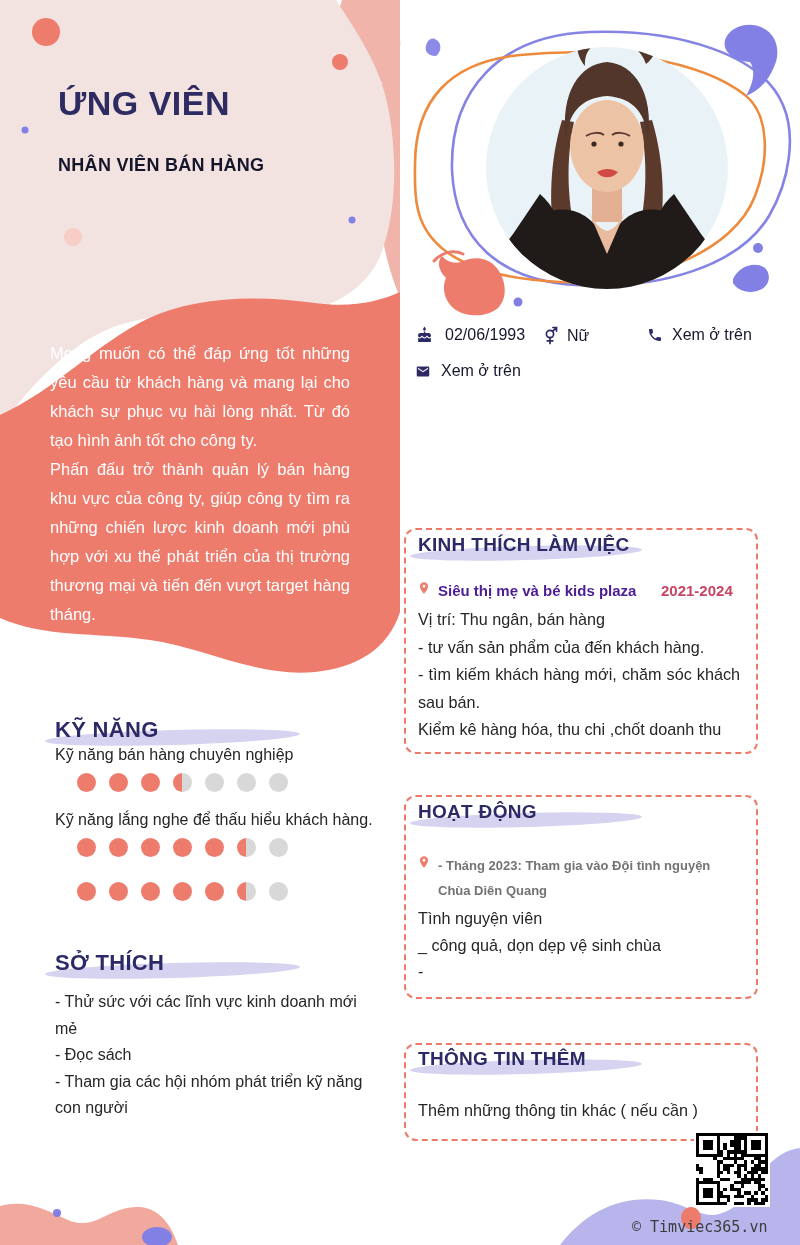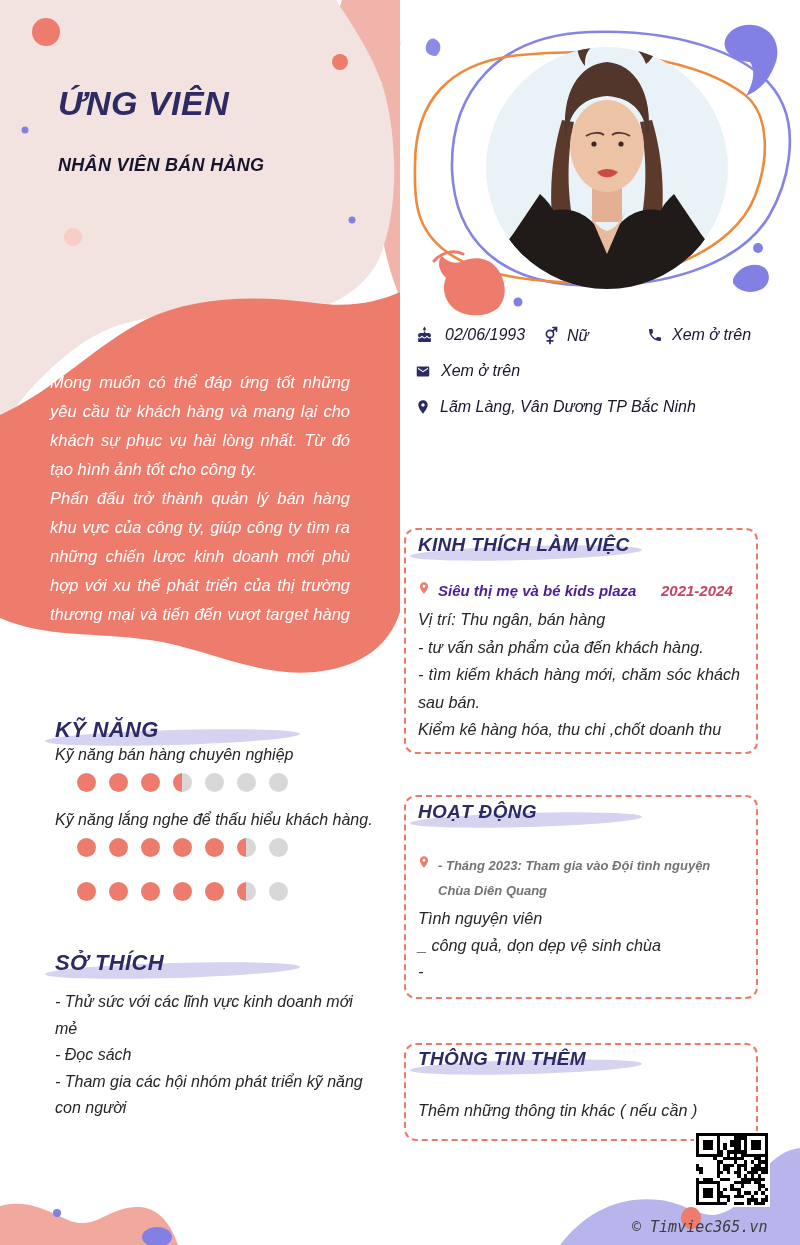--- a/index.html
+++ b/index.html
@@ -1,30 +1,30 @@
 <!DOCTYPE html>
 <html><head>
 <meta charset="utf-8">
 <style>
   html,body{margin:0;padding:0;background:#fff;}
   .page{position:relative;width:800px;height:1245px;background:#ffffff;overflow:hidden;
-        font-family:"Liberation Sans","DejaVu Sans",sans-serif;color:#262626;font-style:italic;}
+        font-family:"Liberation Sans","DejaVu Sans",sans-serif;color:#262626;}
   svg.decor{position:absolute;left:0;top:0;z-index:0;}
 
   
   .heading{position:absolute;z-index:1;}
   .heading .swoosh{position:absolute;background:#d5d3ef;border-radius:50%;transform:rotate(-1.6deg);z-index:0;}
   .heading .htext{position:relative;z-index:1;font-weight:bold;color:#2b2a66;letter-spacing:.3px;white-space:nowrap;}
   .h-left .htext{font-size:22px;}
   .h-box  .htext{font-size:19px;}
 
   
   .main-title{position:absolute;left:58px;top:84px;font-size:34px;font-weight:bold;color:#2e2b63;letter-spacing:.5px;z-index:1;white-space:nowrap;}
   .sub-title{position:absolute;left:58px;top:155px;font-size:18px;font-weight:bold;color:#15152b;letter-spacing:.3px;z-index:1;white-space:nowrap;}
-  .objective{position:absolute;left:50px;top:368px;width:300px;z-index:1;color:#ffffff;
+  .objective{position:absolute;left:50px;top:339px;width:300px;z-index:1;color:#ffffff;
              font-size:16.5px;line-height:29px;text-align:justify;}
   .skill{position:absolute;left:55px;width:330px;z-index:1;}
   .skill .slabel{font-size:16px;color:#262626;}
   .skill .dots{display:flex;gap:13px;margin:9px 0 0 22px;}
   .skill .dot{width:19px;height:19px;border-radius:50%;}
   .hobbies{position:absolute;left:55px;top:989px;width:322px;z-index:1;font-size:16px;line-height:26.5px;color:#262626;}
 
   
   .inforow{position:absolute;z-index:1;display:flex;align-items:center;gap:9px;
            font-size:16px;color:#17172e;white-space:nowrap;}
@@ -184,26 +184,20 @@
     <svg width="16" height="16" viewBox="0 0 24 24" fill="#2b2a66">
       <path d="M6.62 10.79c1.44 2.83 3.76 5.14 6.59 6.59l2.2-2.2c.27-.27.67-.36 1.02-.24 1.12.37 2.33.57 3.57.57.55 0 1 .45 1 1V20c0 .55-.45 1-1 1-9.39 0-17-7.61-17-17 0-.55.45-1 1-1h3.5c.55 0 1 .45 1 1 0 1.25.2 2.45.57 3.57.11.35.03.74-.25 1.02l-2.2 2.2z"></path>
     </svg>
     <span>Xem ở trên</span>
   </div>
   <div class="inforow" style="left:414px;top:362px;">
     <svg width="18" height="15" viewBox="0 0 24 24" fill="#2b2a66">
       <path d="M20 4H4c-1.1 0-1.99.9-1.99 2L2 18c0 1.1.9 2 2 2h16c1.1 0 2-.9 2-2V6c0-1.1-.9-2-2-2zm0 4-8 5-8-5V6l8 5 8-5v2z"></path>
     </svg>
     <span>Xem ở trên</span>
-  </div>
-  <div class="inforow" style="left:415px;top:397px;">
-    <svg width="16" height="20" viewBox="0 0 24 24" fill="#2b2a66">
-      <path d="M12 2C8.13 2 5 5.13 5 9c0 5.25 7 13 7 13s7-7.75 7-13c0-3.87-3.13-7-7-7zm0 9.5c-1.38 0-2.5-1.12-2.5-2.5S10.62 6.5 12 6.5s2.5 1.12 2.5 2.5-1.12 2.5-2.5 2.5z"></path>
-    </svg>
-    <span>Lãm Làng, Vân Dương TP Bắc Ninh</span>
   </div>
 
   <div class="dashed-box" style="top:528px;height:222px;"></div>
   <div class="heading h-box" style="left:410px;top:534px;width:330px;height:30px;">
     <div class="swoosh" style="left:0;top:12px;width:232px;height:14px;"></div>
     <div class="htext" style="margin-left:8px;">KINH THÍCH LÀM VIỆC</div>
   </div>
   <div class="pinrow" style="left:417px;top:579px;">
     <svg width="14" height="18" viewBox="0 0 24 24" fill="#ee7c6d">
       <path d="M12 2C8.13 2 5 5.13 5 9c0 5.25 7 13 7 13s7-7.75 7-13c0-3.87-3.13-7-7-7zm0 9.5c-1.38 0-2.5-1.12-2.5-2.5S10.62 6.5 12 6.5s2.5 1.12 2.5 2.5-1.12 2.5-2.5 2.5z"></path>

